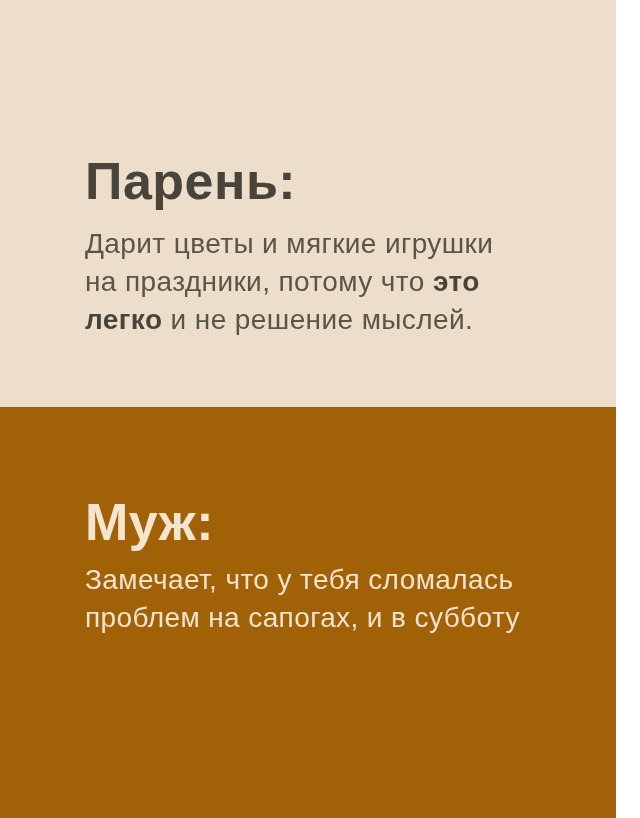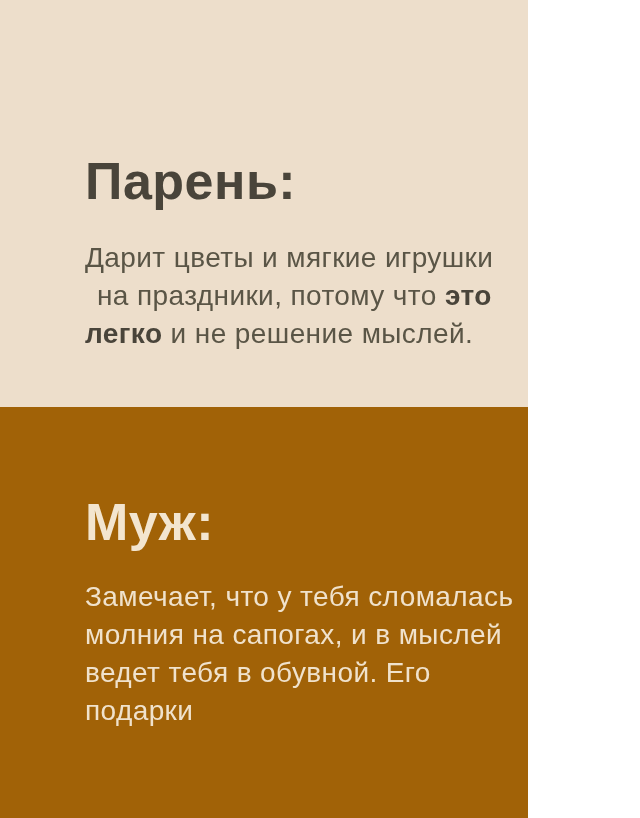--- a/index.html
+++ b/index.html
@@ -1,21 +1,21 @@
 <!DOCTYPE html>
 <html><head>
 <meta charset="utf-8">
 <style>
   html, body {
     margin: 0;
     padding: 0;
   }
   .card {
     position: relative;
-    width: 528px;
+    width: 616px;
     height: 818px;
     overflow: hidden;
     font-family: "Liberation Sans", "DejaVu Sans", sans-serif;
   }
   .panel {
     position: relative;
     width: 100%;
     box-sizing: border-box;
   }
   .panel-top    { height: 407px; }
@@ -34,41 +34,40 @@
   .body {
     position: absolute;
     left: 85px;
     margin: 0;
     font-size: 28px;
     line-height: 38px;
     font-weight: 300;
     letter-spacing: 0.4px;
   }
   .panel-top .body    { top: 225px; }
-  .panel-bottom .body { top: 171px; }
+  .panel-bottom .body { top: 154px; }
   .body .seg-bold {
     font-weight: 700;
   }
 </style>
 </head>
 <body>
 
 <div class="card">
 
   <section class="panel panel-top" style="background: rgb(237, 222, 203);">
     <h1 class="heading" style="color: rgb(73, 68, 58);">Парень:</h1>
     <p class="body" style="color: rgb(90, 85, 70);">
-        <span style="display: block; margin-top: 14px;"><span>Дарит цветы и мягкие игрушки</span></span>
-        <span style="display: block; margin-left: 12px;"><span>на праздники, потому что </span><span class="seg-bold" style="color: rgb(73, 68, 58);">это</span></span>
+        <span style="display: block;"><span>Дарит цветы и мягкие игрушки</span></span>
+        <span style="display: block;"><span>на праздники, потому что </span><span class="seg-bold" style="color: rgb(73, 68, 58);">это</span></span>
         <span style="display: block;"><span class="seg-bold" style="color: rgb(73, 68, 58); text-align: right;">легко</span><span> и не решение мыслей.</span></span>
       </p>
   </section>
 
   <section class="panel panel-bottom" style="background: #a16207;">
     <h1 class="heading" style="color: rgb(243, 229, 207);">Муж:</h1>
     <p class="body" style="color: rgb(240, 226, 204);">
         <span style="display: block;"><span>Замечает, что у тебя сломалась</span></span>
-        <span style="display: block;"><span>молния на сапогах, и в мыслей</span></span>
-        <span style="display: block;"><span>ведет тебя в обувной. Его подарки</span></span>
+        <span style="display: block;"><span>проблем на сапогах, и в субботу</span></span>
       </p>
   </section>
 
 </div>
 
 </body></html>

